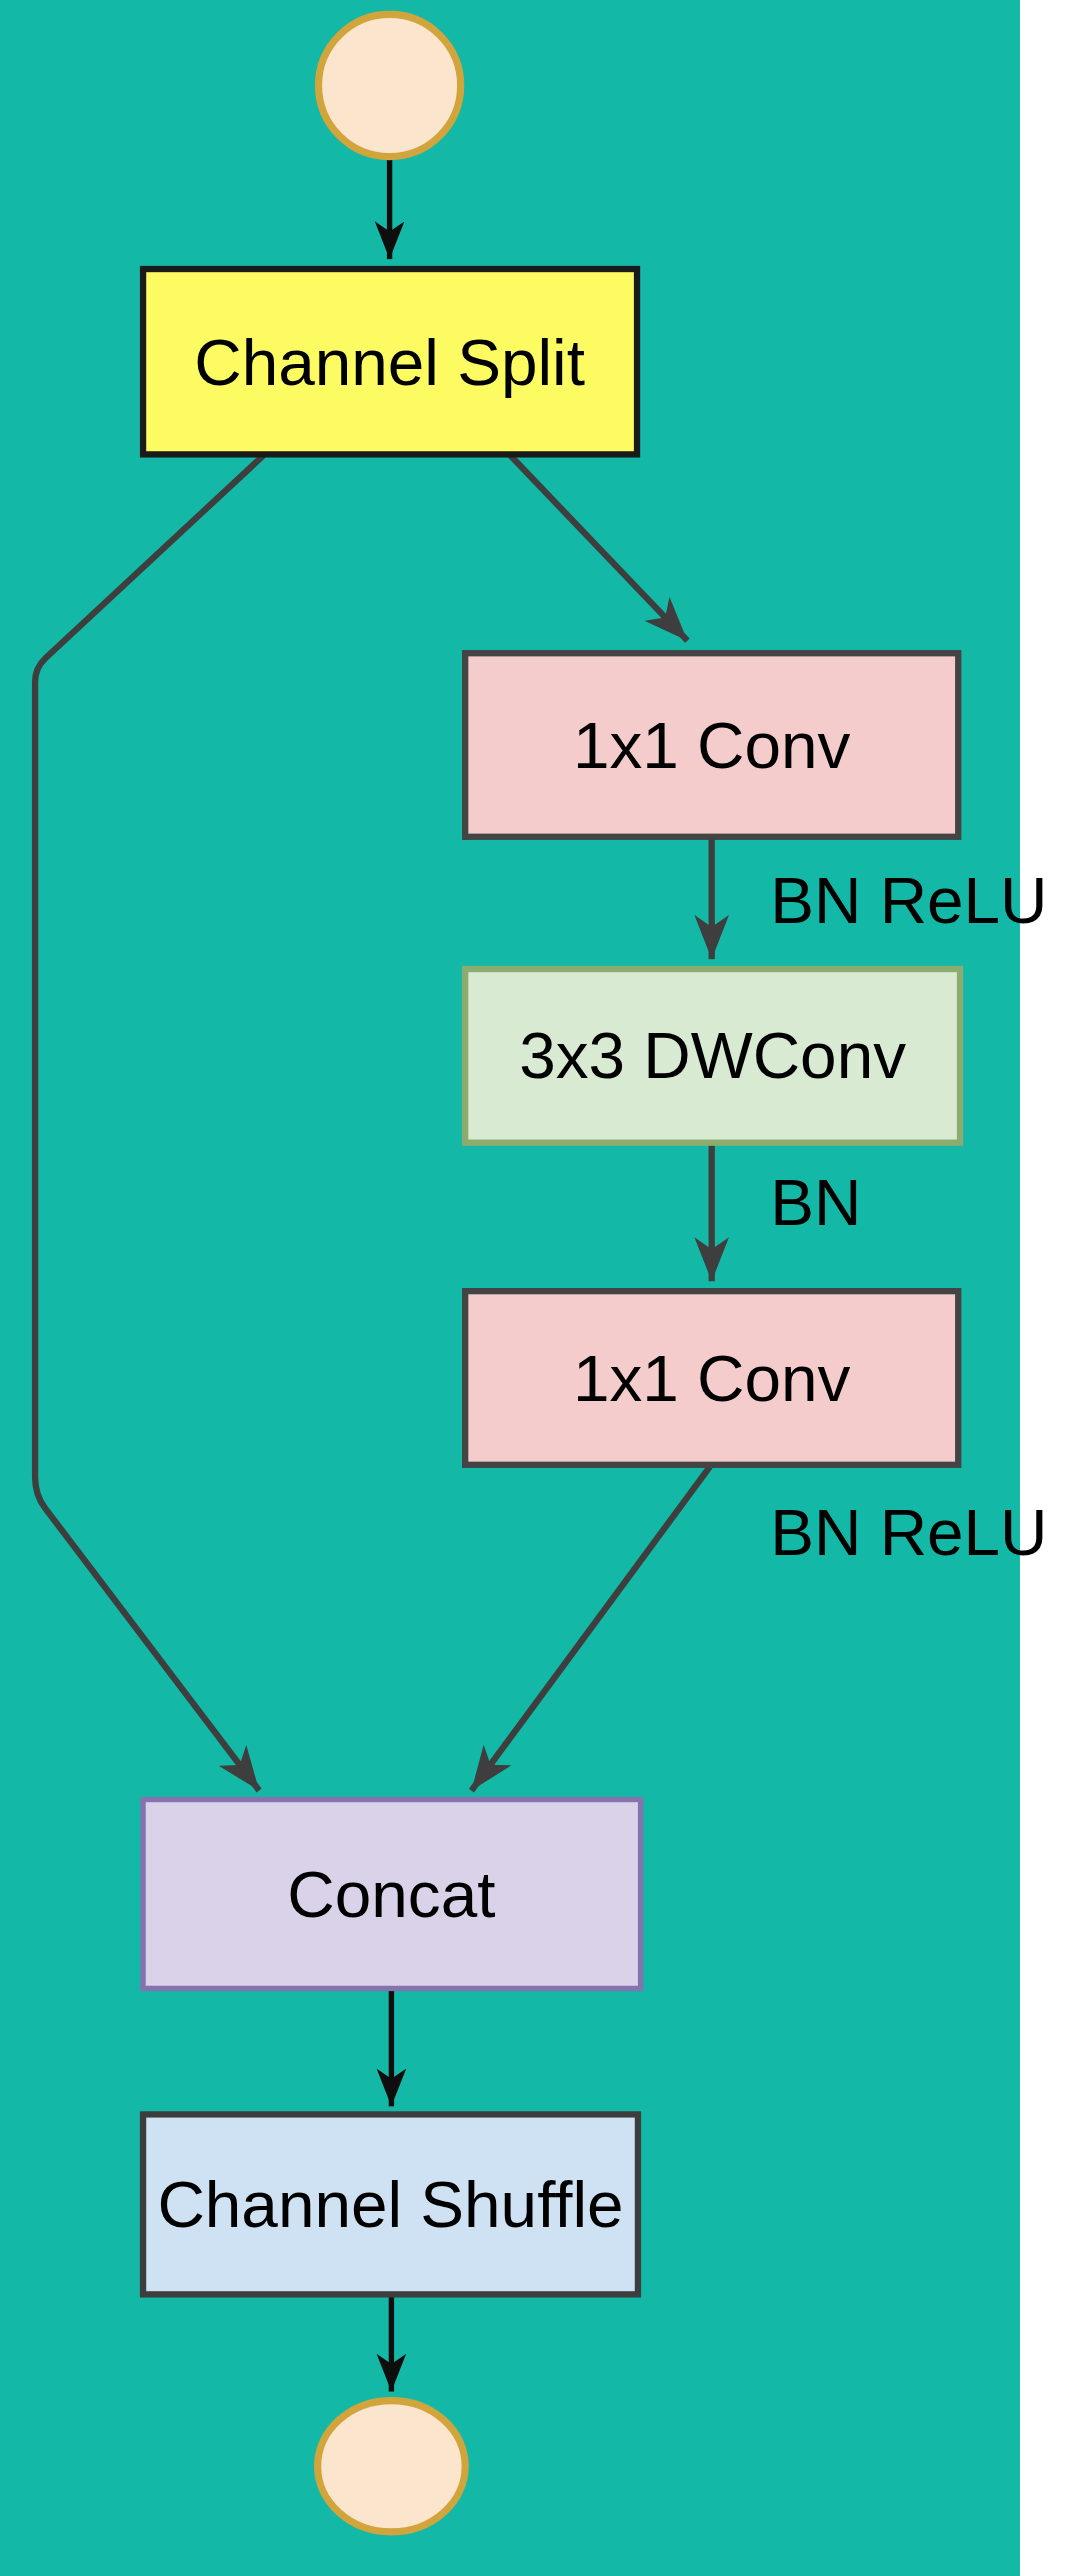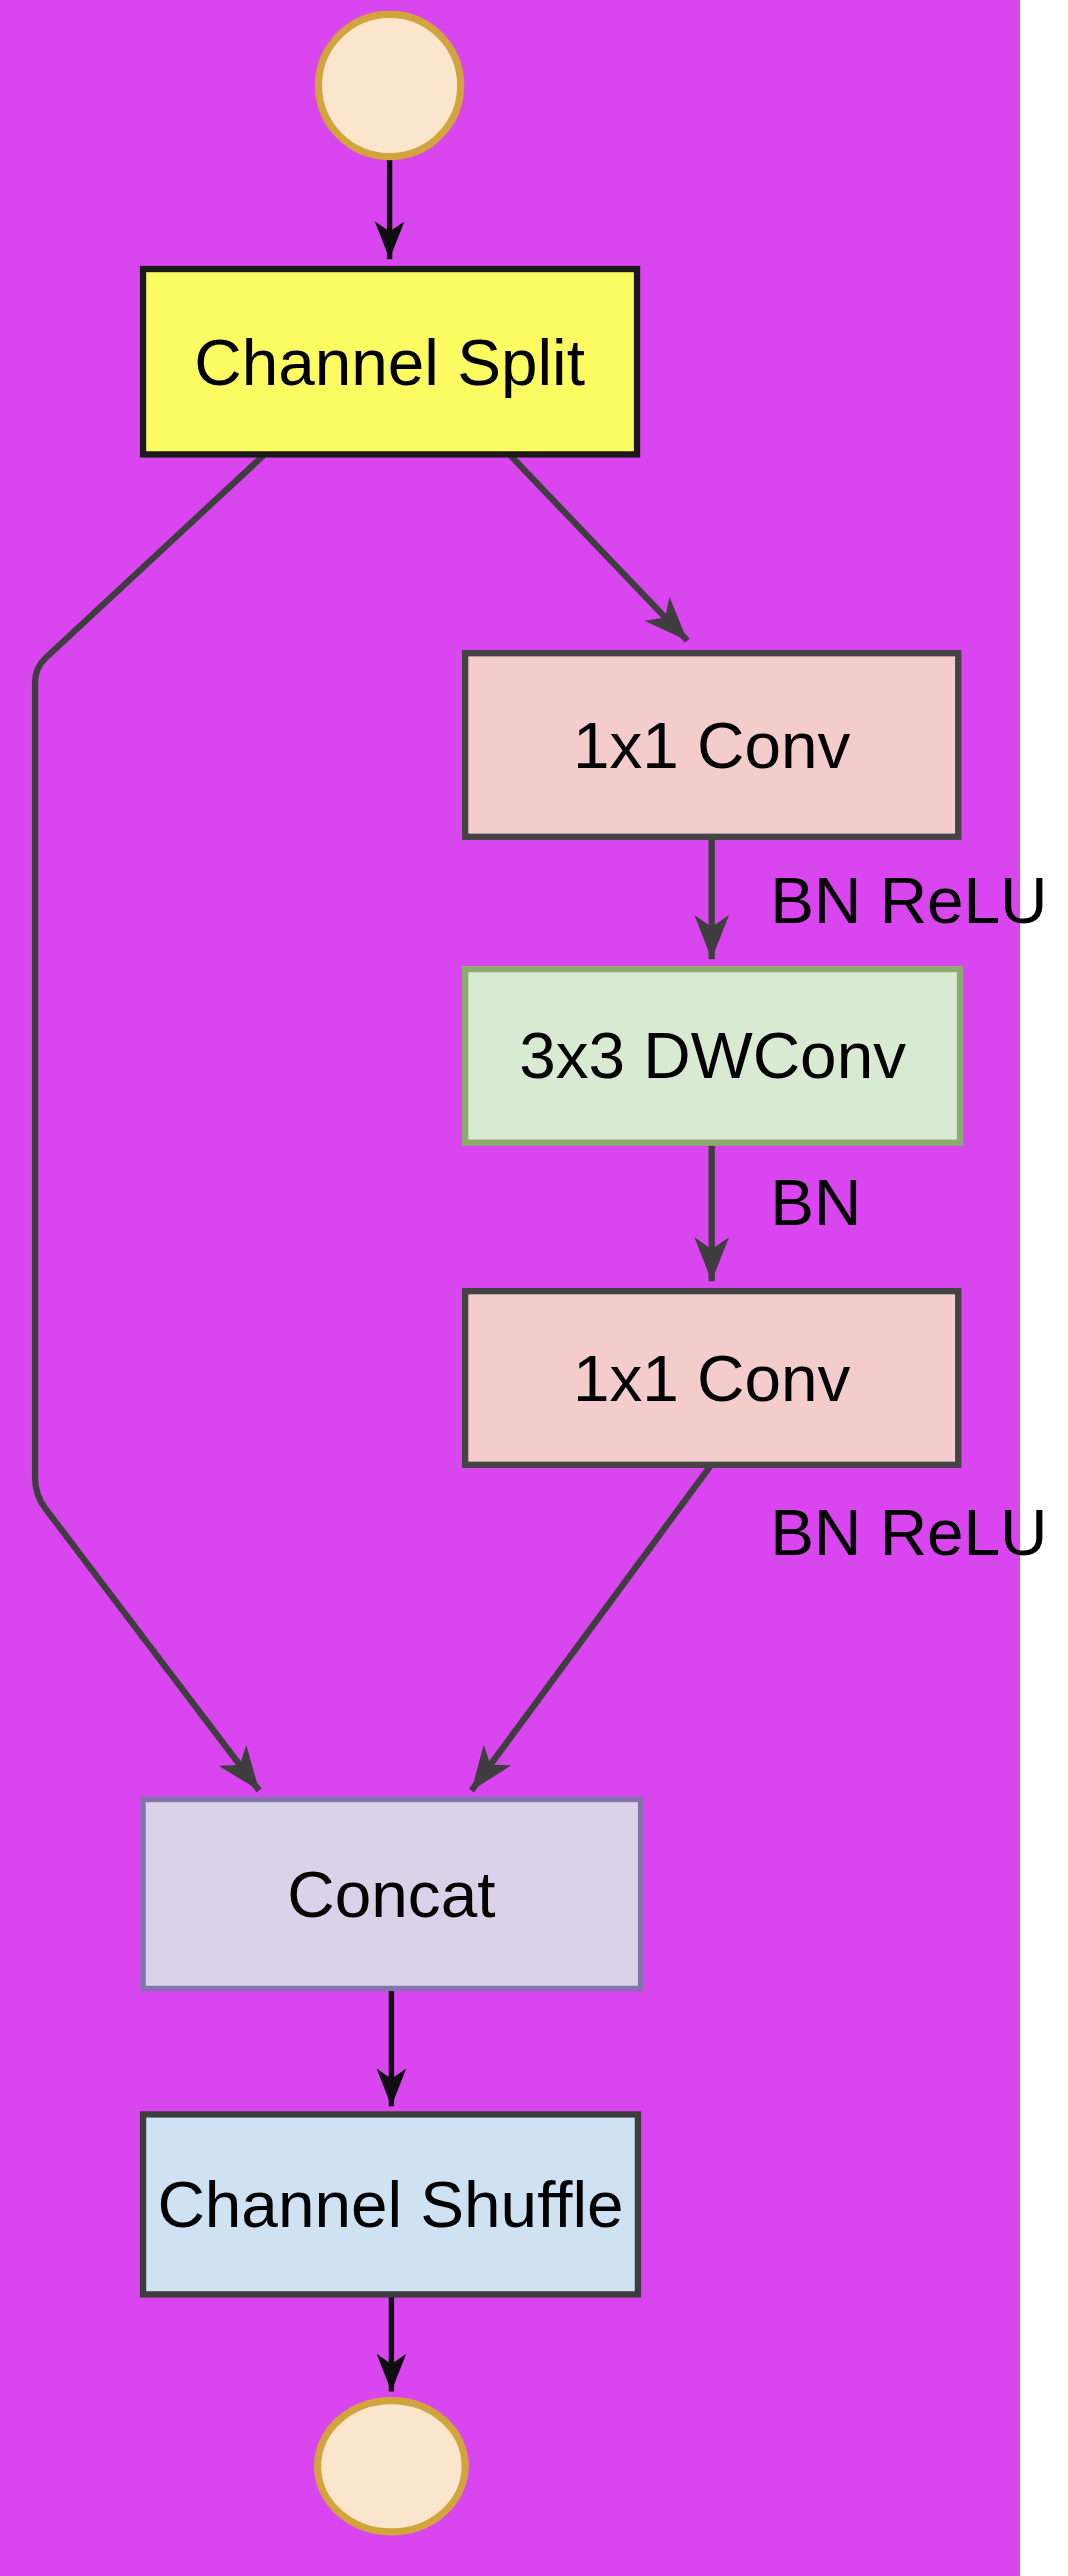--- a/index.html
+++ b/index.html
@@ -7,21 +7,21 @@
     padding: 0;
     background: #ffffff;
     width: 1068px;
     height: 2576px;
     overflow: hidden;
   }
   .stage {
     position: relative;
     width: 1020px;
     height: 2576px;
-    background: #d946ef;
+    background: #14b8a6;
   }
   svg.diagram {
     display: block;
     width: 1068px;
     height: 2576px;
     font-family: "Liberation Sans", sans-serif;
   }
   .node-label {
     font-size: 73px;
     font-family: "Liberation Sans", sans-serif;

